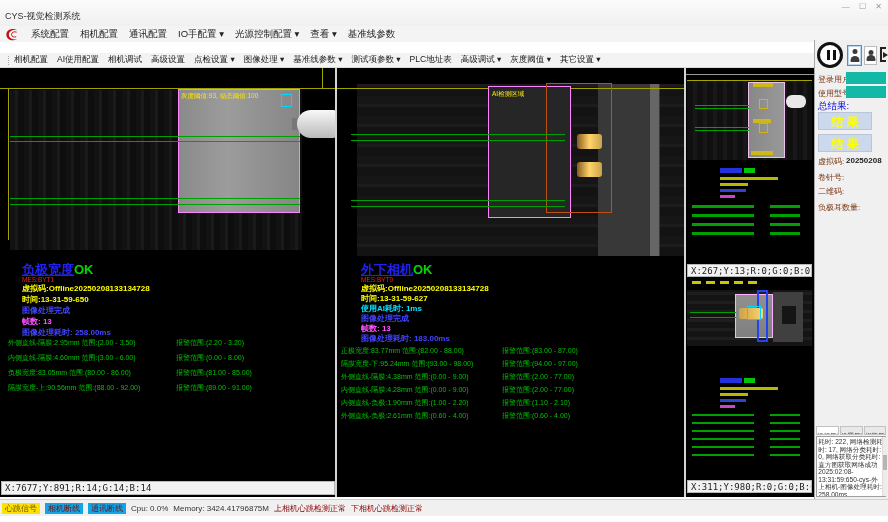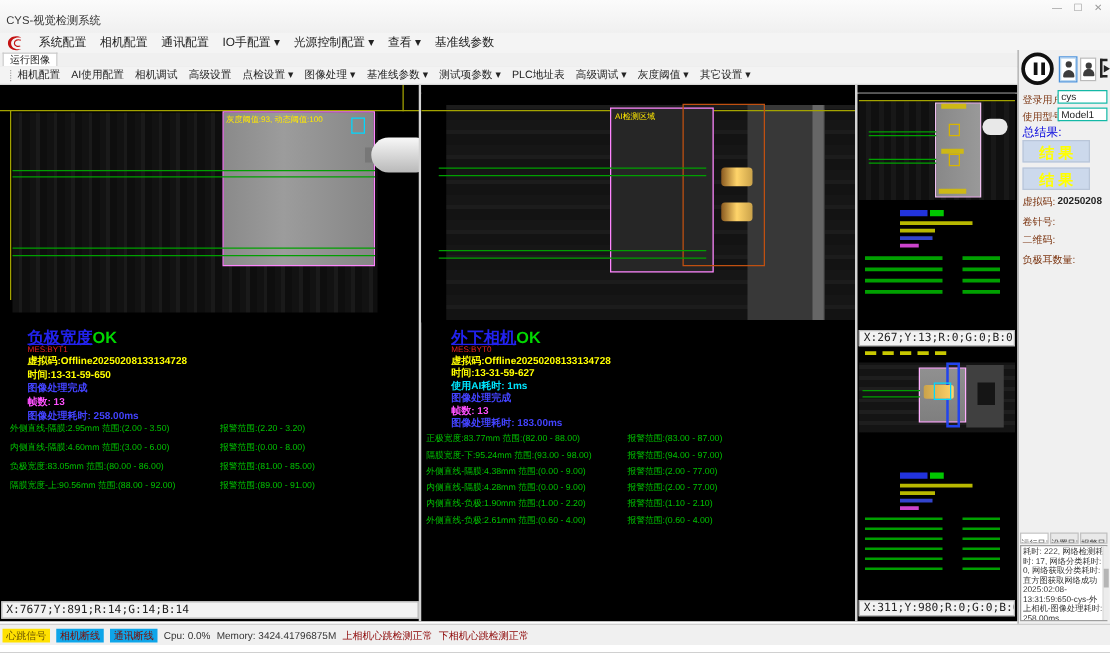--- a/index.html
+++ b/index.html
@@ -42,21 +42,21 @@
   .panel{position:absolute;left:814px;top:40px;width:74px;height:460px;background:#f0f0f0;border-left:1px solid #a8a8a8;box-sizing:border-box}
   .pausebtn{position:absolute;left:817px;top:42px;width:26px;height:26px;border:3px solid #111;border-radius:50%;box-sizing:border-box;background:#fff}
   .pausebtn i{position:absolute;top:5px;width:3px;height:10px;background:#111}
   .pbtn{position:absolute;background:#fff;border:1px solid #bbb;box-sizing:border-box}
   .pbtn.sel{border-color:#4a90d9;box-shadow:inset 0 0 0 1px #bcd8f0}
   .phead{position:absolute;left:50%;transform:translateX(-50%);top:3px;width:5px;height:5px;border-radius:50%;background:#3c3c3c}
   .pbody{position:absolute;left:50%;transform:translateX(-50%);bottom:3px;width:9px;height:6px;border-radius:5px 5px 1px 1px;background:#3c3c3c}
   .door{position:absolute;left:1px;top:3px;width:6px;height:15px;border:2px solid #222;border-right:none;box-sizing:border-box}
   .doorarr{position:absolute;left:4px;top:8px;width:0;height:0;border-top:3px solid transparent;border-bottom:3px solid transparent;border-left:5px solid #222}
   .plabel{position:absolute;font-size:8px;color:#7b3410;white-space:nowrap}
-  .pvalbox{position:absolute;background:#fff;border:1px solid #14b8a6;font-size:8px;color:#222;line-height:10px;padding-left:2px;box-sizing:border-box;overflow:hidden}
+  .pvalbox{position:absolute;background:#fff;border:6px solid #14b8a6;font-size:8px;color:#222;line-height:10px;padding-left:2px;box-sizing:border-box;overflow:hidden}
   .totallabel{position:absolute;font-size:9.5px;font-weight:normal;color:#0000dd;white-space:nowrap}
   .resultbox{position:absolute;width:54px;height:18px;background:#ccd9ec;border:1px solid #b9c6d9;color:#ffff00;font-weight:bold;font-size:12px;text-align:center;line-height:18px;box-sizing:border-box}
   .pvalue{position:absolute;font-size:8px;font-weight:bold;color:#222;white-space:nowrap}
   .ltab{position:absolute;height:9px;background:#e9e9e9;border:1px solid #c2c2c2;box-sizing:border-box;overflow:hidden}
   .ltab.active{background:#fff}
   .logbox{position:absolute;left:816px;top:436px;width:70px;height:61px;background:#fff;border:1px solid #9f9f9f;box-sizing:border-box;overflow:hidden}
   .logtext{display:block;width:150%;transform:scale(.66);transform-origin:0 0;font-size:10px;line-height:11.5px;color:#333;padding:1px 2px;white-space:normal;box-sizing:border-box}
   .logsb{position:absolute;right:0;top:0;width:4px;height:59px;background:#ececec;border-left:1px solid #ddd}
   .logthumb{position:absolute;right:0;top:18px;width:4px;height:15px;background:#b5b5b5}
   
@@ -90,23 +90,20 @@
     </span>
     <span class="mitem">系统配置</span>
     <span class="mitem">相机配置</span>
     <span class="mitem">通讯配置</span>
     <span class="mitem">IO手配置 ▾</span>
     <span class="mitem">光源控制配置 ▾</span>
     <span class="mitem">查看 ▾</span>
     <span class="mitem">基准线参数</span>
   </div>
 
-  <div class="tabrow">
-    <span class="tab">运行图像</span>
-  </div>
 
   <div class="toolbar">
     <span class="grip"></span>
     <span class="titem">相机配置</span>
     <span class="titem">AI使用配置</span>
     <span class="titem">相机调试</span>
     <span class="titem">高级设置</span>
     <span class="titem">点检设置 ▾</span>
     <span class="titem">图像处理 ▾</span>
     <span class="titem">基准线参数 ▾</span>

